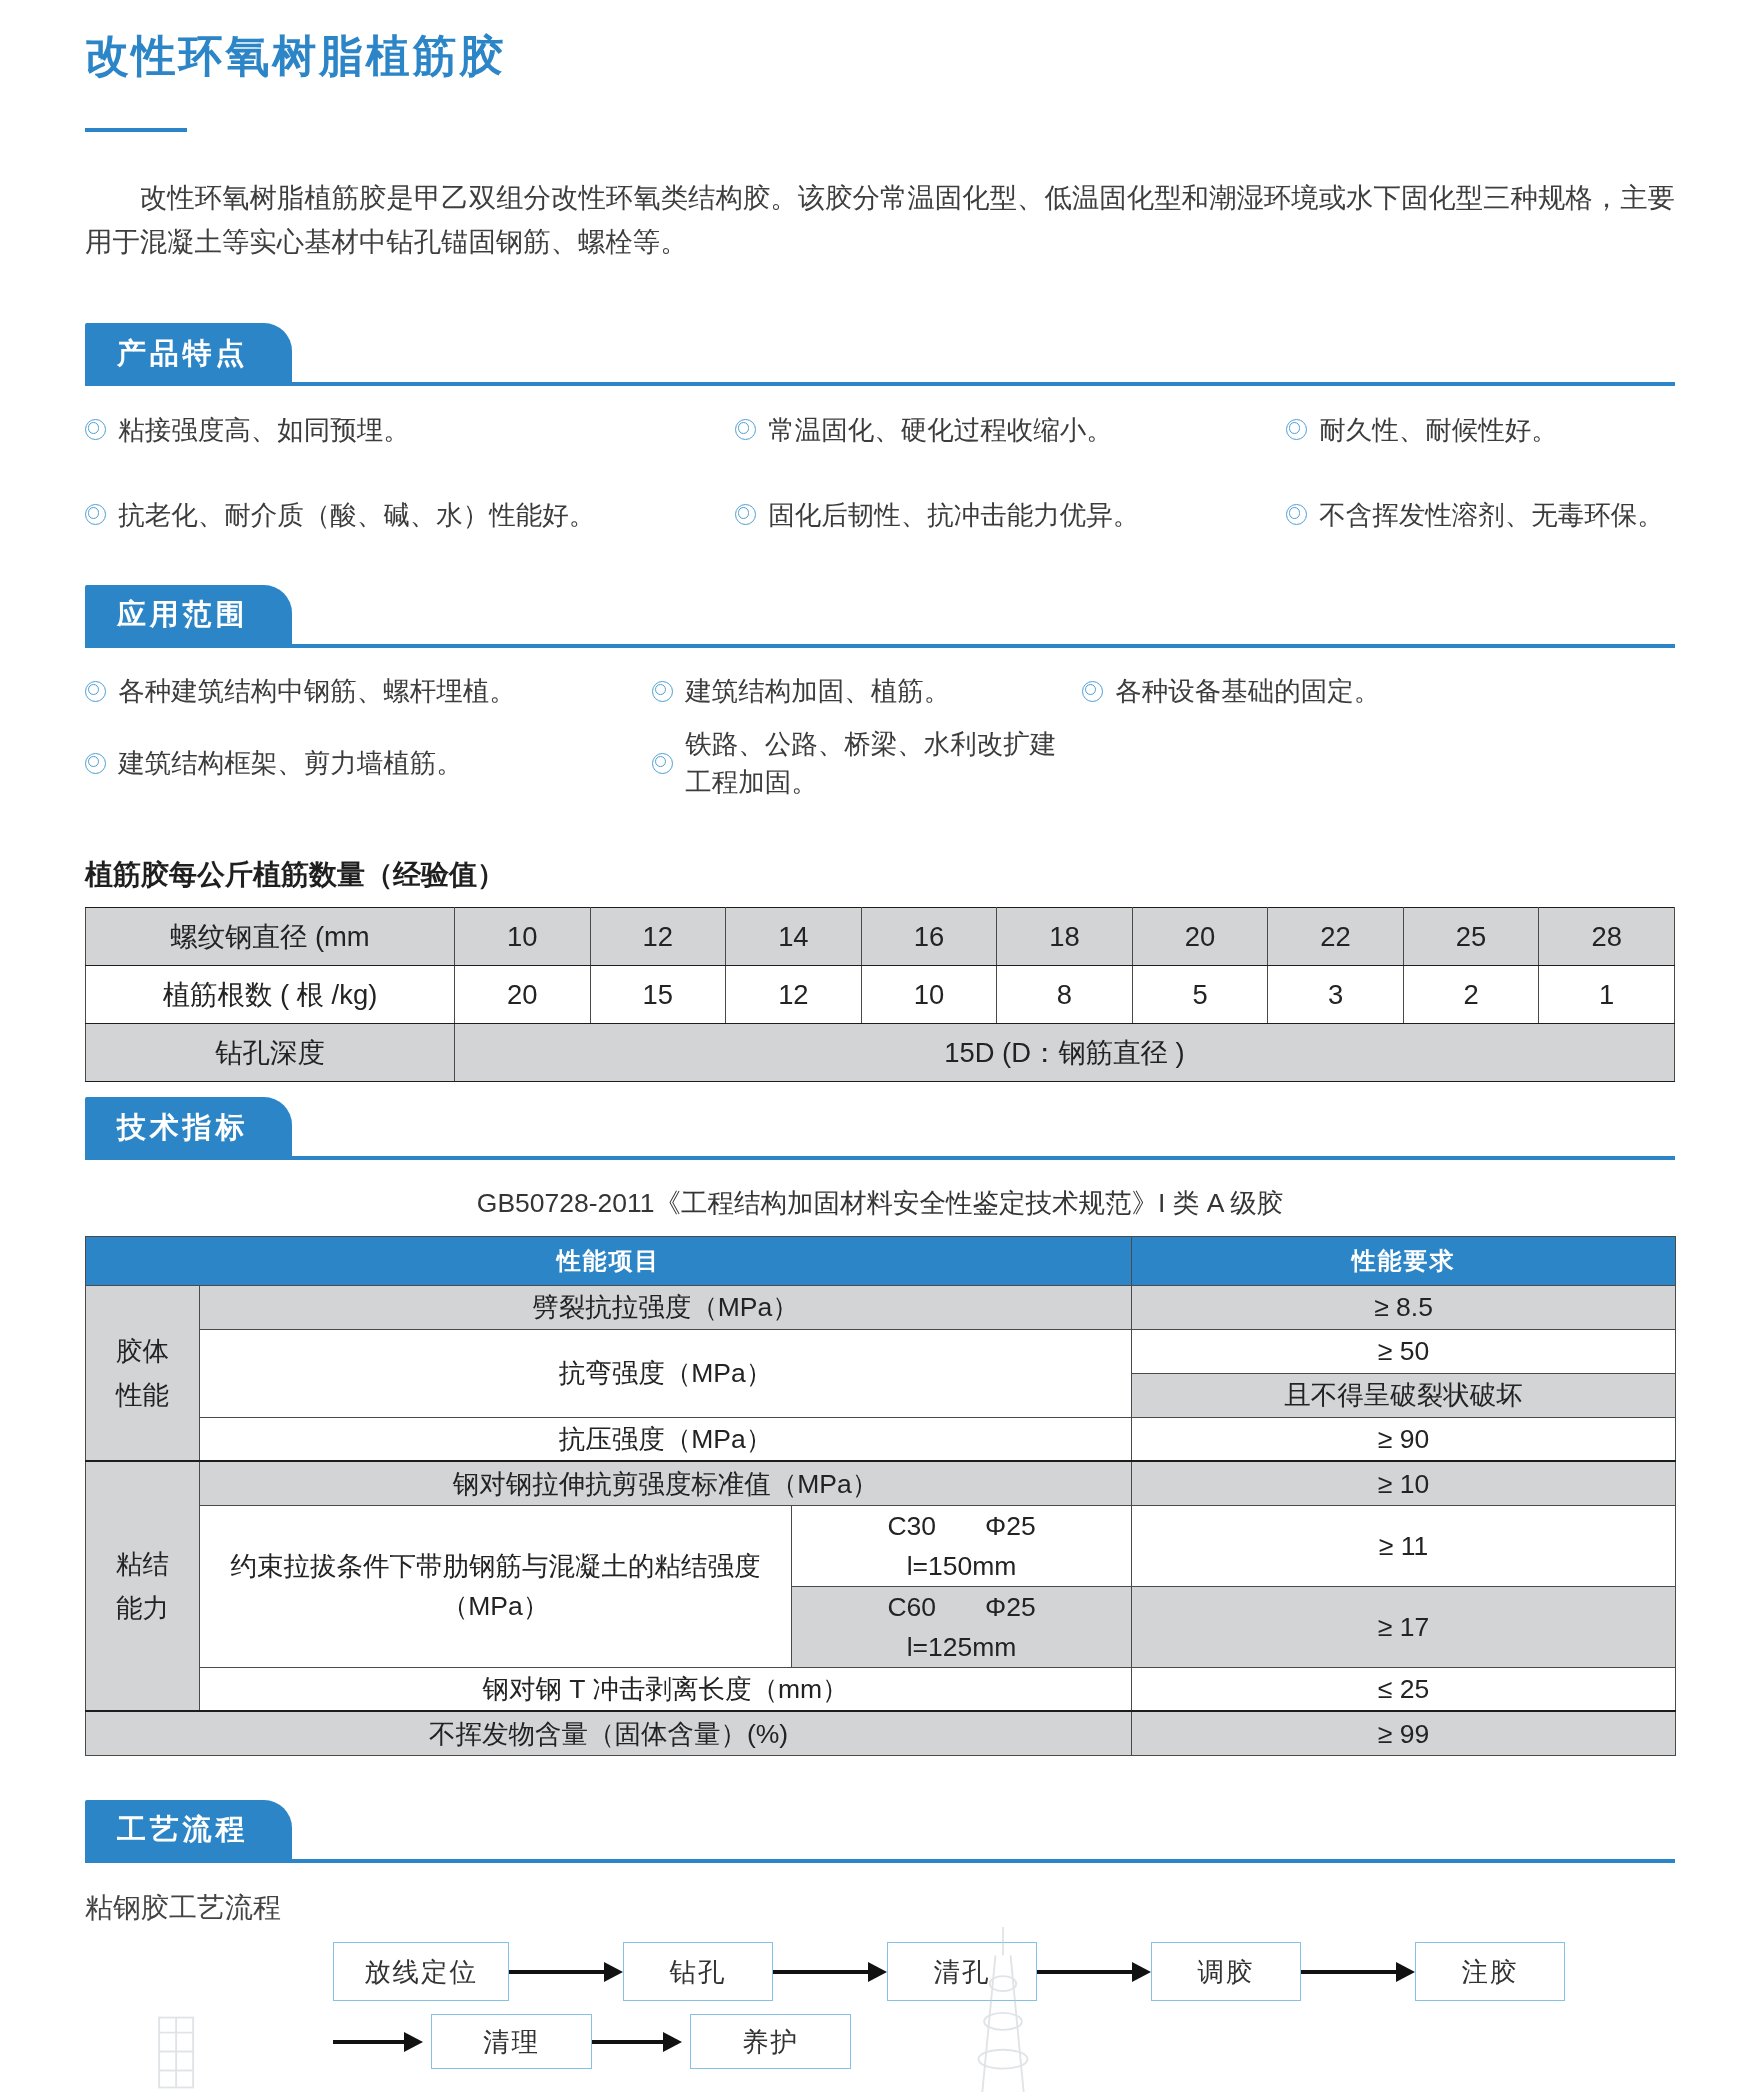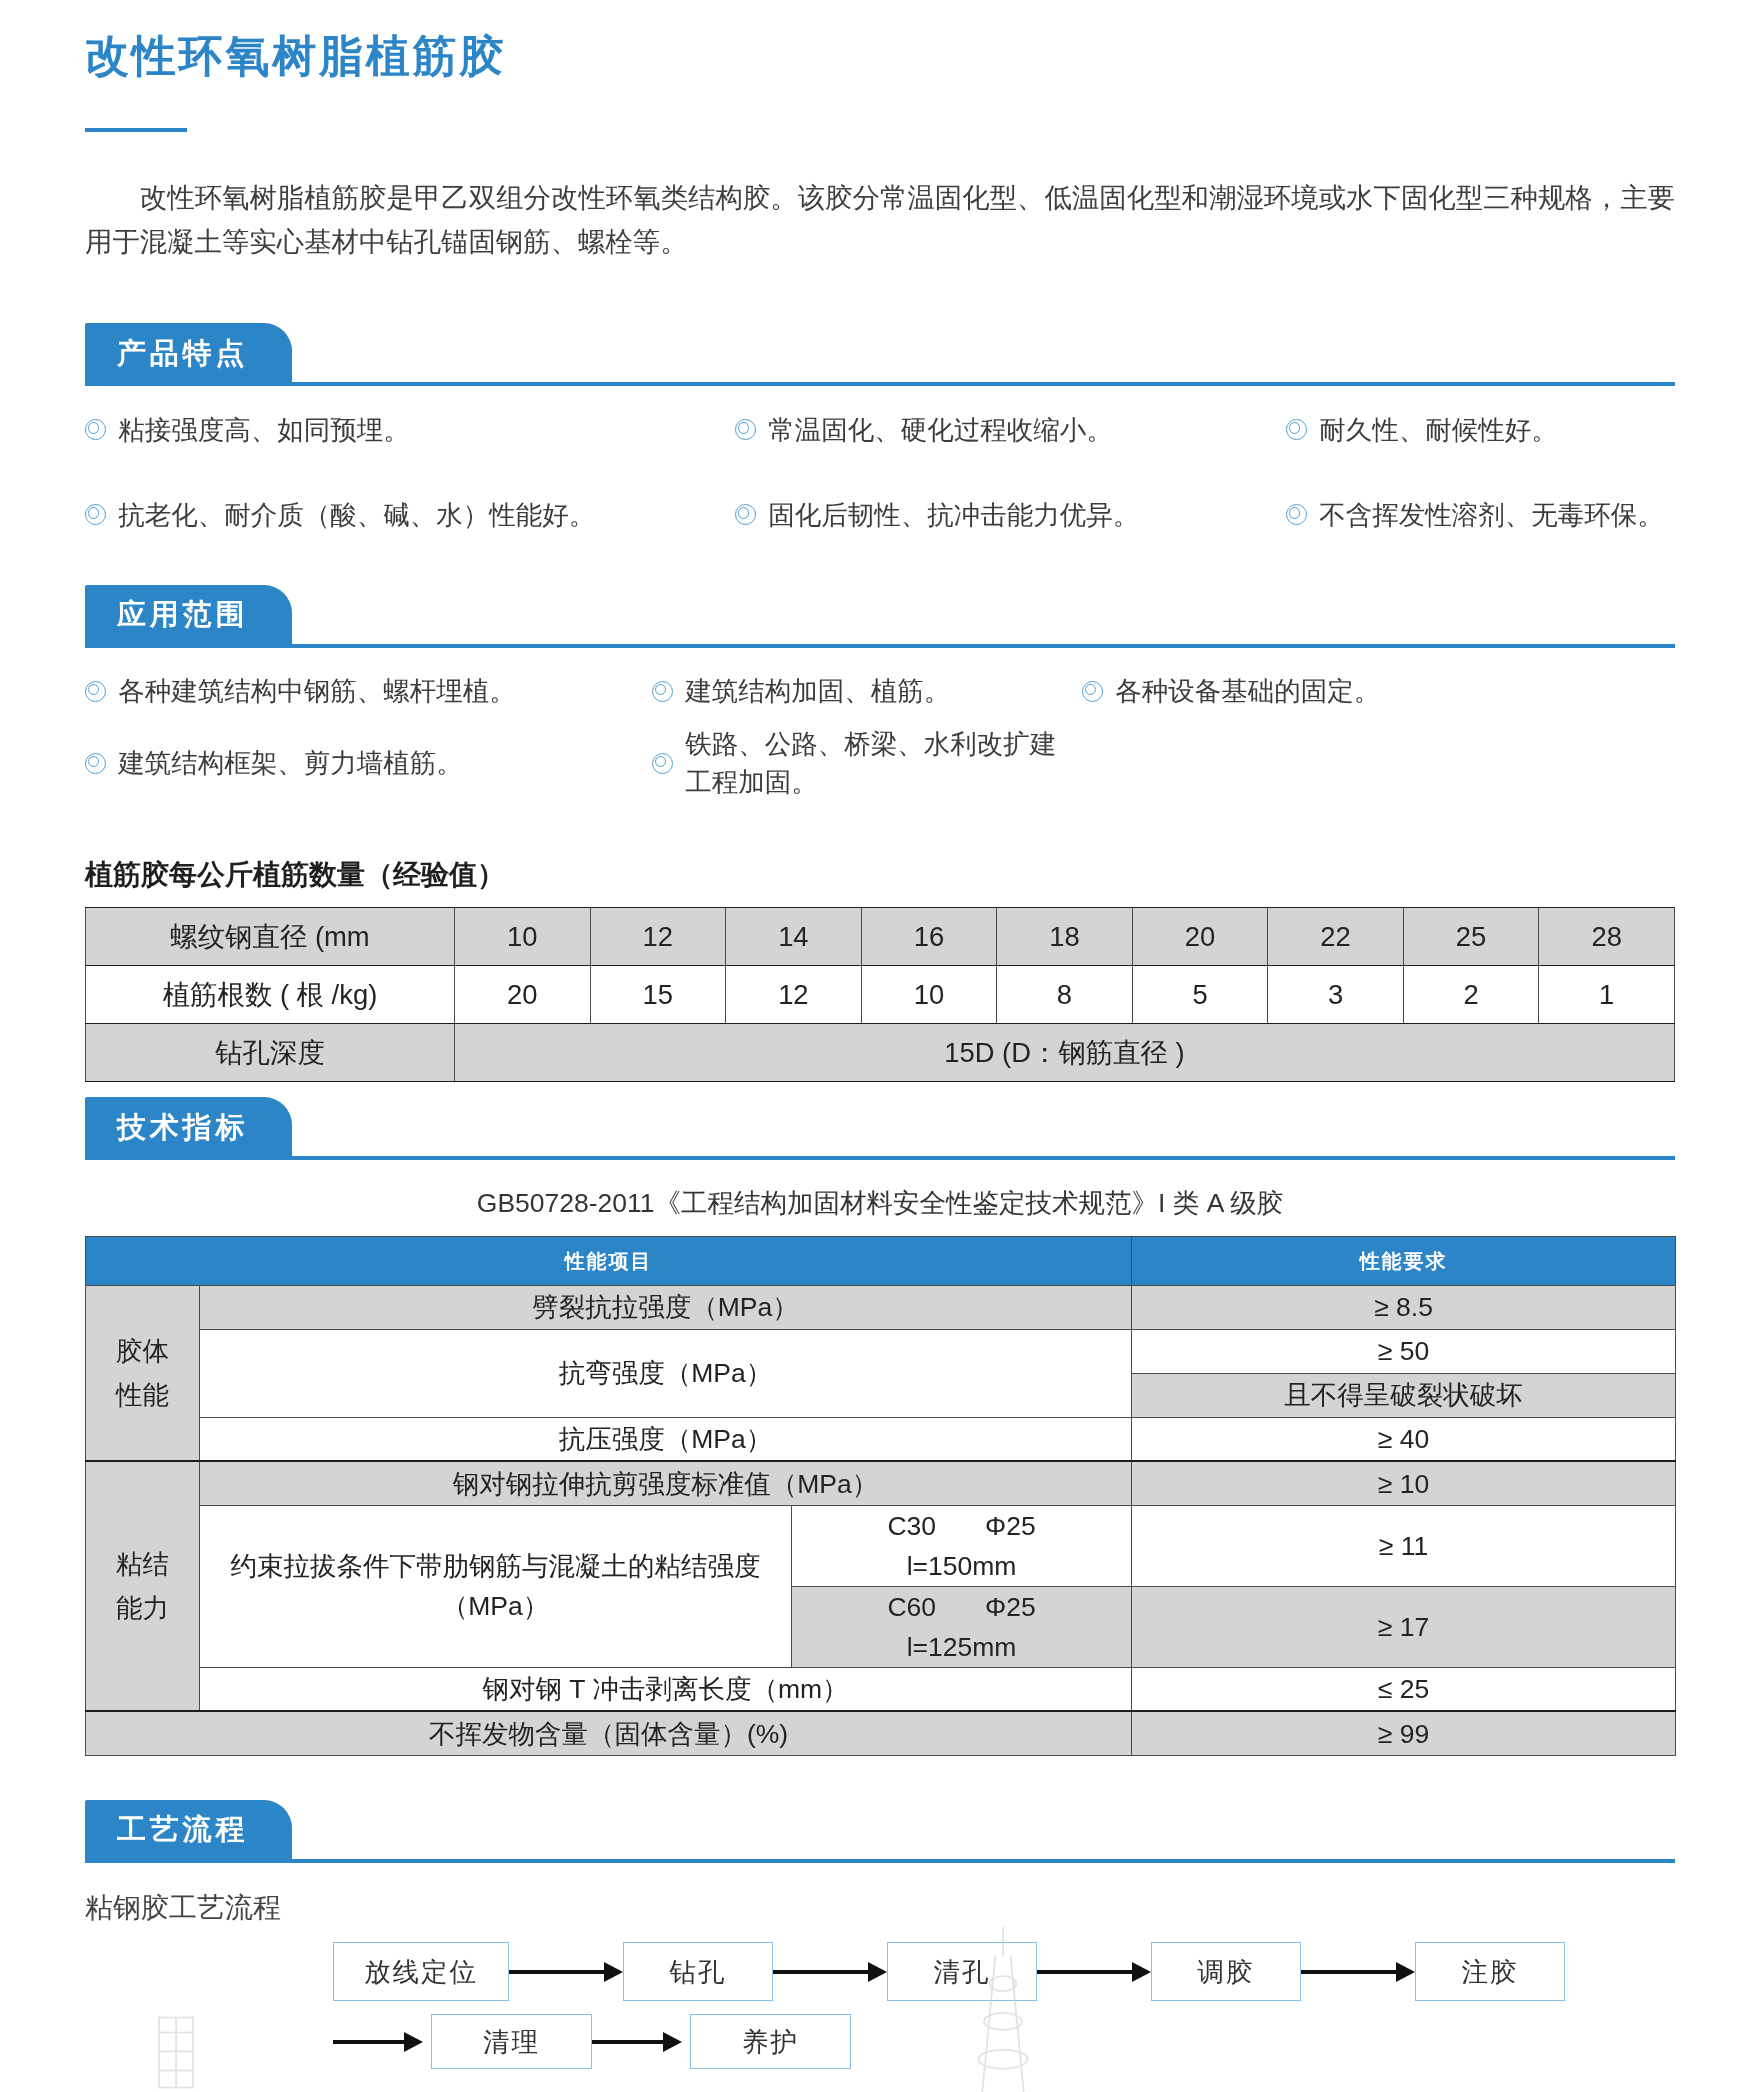--- a/index.html
+++ b/index.html
@@ -65,21 +65,21 @@
   .g{background:var(--gray);}
 
   
   .std-caption{margin-top:24.6px;text-align:center;font-size:26.5px;color:#353535;}
   .t2{margin-top:15px;border:1.9px solid var(--bordark);}
   .t2 th,.t2 td{
     border:0.9px solid var(--bormid);
     text-align:center;vertical-align:middle;
     font-size:26.5px;color:var(--tableink);line-height:40px;
   }
-  .t2 th{background:var(--accent);color:#ffffff;font-size:20px;font-weight:600;height:49px;letter-spacing:1.9px;}
+  .t2 th{background:var(--accent);color:#ffffff;font-size:24px;font-weight:600;height:49px;letter-spacing:1.9px;}
   .t2 .r-s{height:44px;}
   .t2 .r-b{height:81px;}
   .t2 tr.sep td{border-top:2.8px solid var(--bordark);}
   .t2 td.group span{display:inline-block;width:59px;line-height:44px;}
   .cline{display:flex;justify-content:center;gap:49px;}
 
   
   .flow-subtitle{margin-top:26.5px;font-size:28px;color:#444444;}
   .flow-row{display:flex;align-items:center;margin-left:248px;}
   .flow-row.r1{margin-top:15px;height:59px;}
@@ -235,21 +235,21 @@
     </tr>
     <tr class="r-s">
       <td colspan="2" rowspan="2">抗弯强度（MPa）</td>
       <td>≥ 50</td>
     </tr>
     <tr class="r-s">
       <td class="g">且不得呈破裂状破坏</td>
     </tr>
     <tr class="r-s">
       <td colspan="2">抗压强度（MPa）</td>
-      <td>≥ 40</td>
+      <td>≥ 90</td>
     </tr>
     <tr class="r-s sep">
       <td class="group g" rowspan="4"><span>粘结能力</span></td>
       <td class="g" colspan="2">钢对钢拉伸抗剪强度标准值（MPa）</td>
       <td class="g">≥ 10</td>
     </tr>
     <tr class="r-b">
       <td rowspan="2">约束拉拔条件下带肋钢筋与混凝土的粘结强度（MPa）</td>
       <td>
         <div class="cline">

